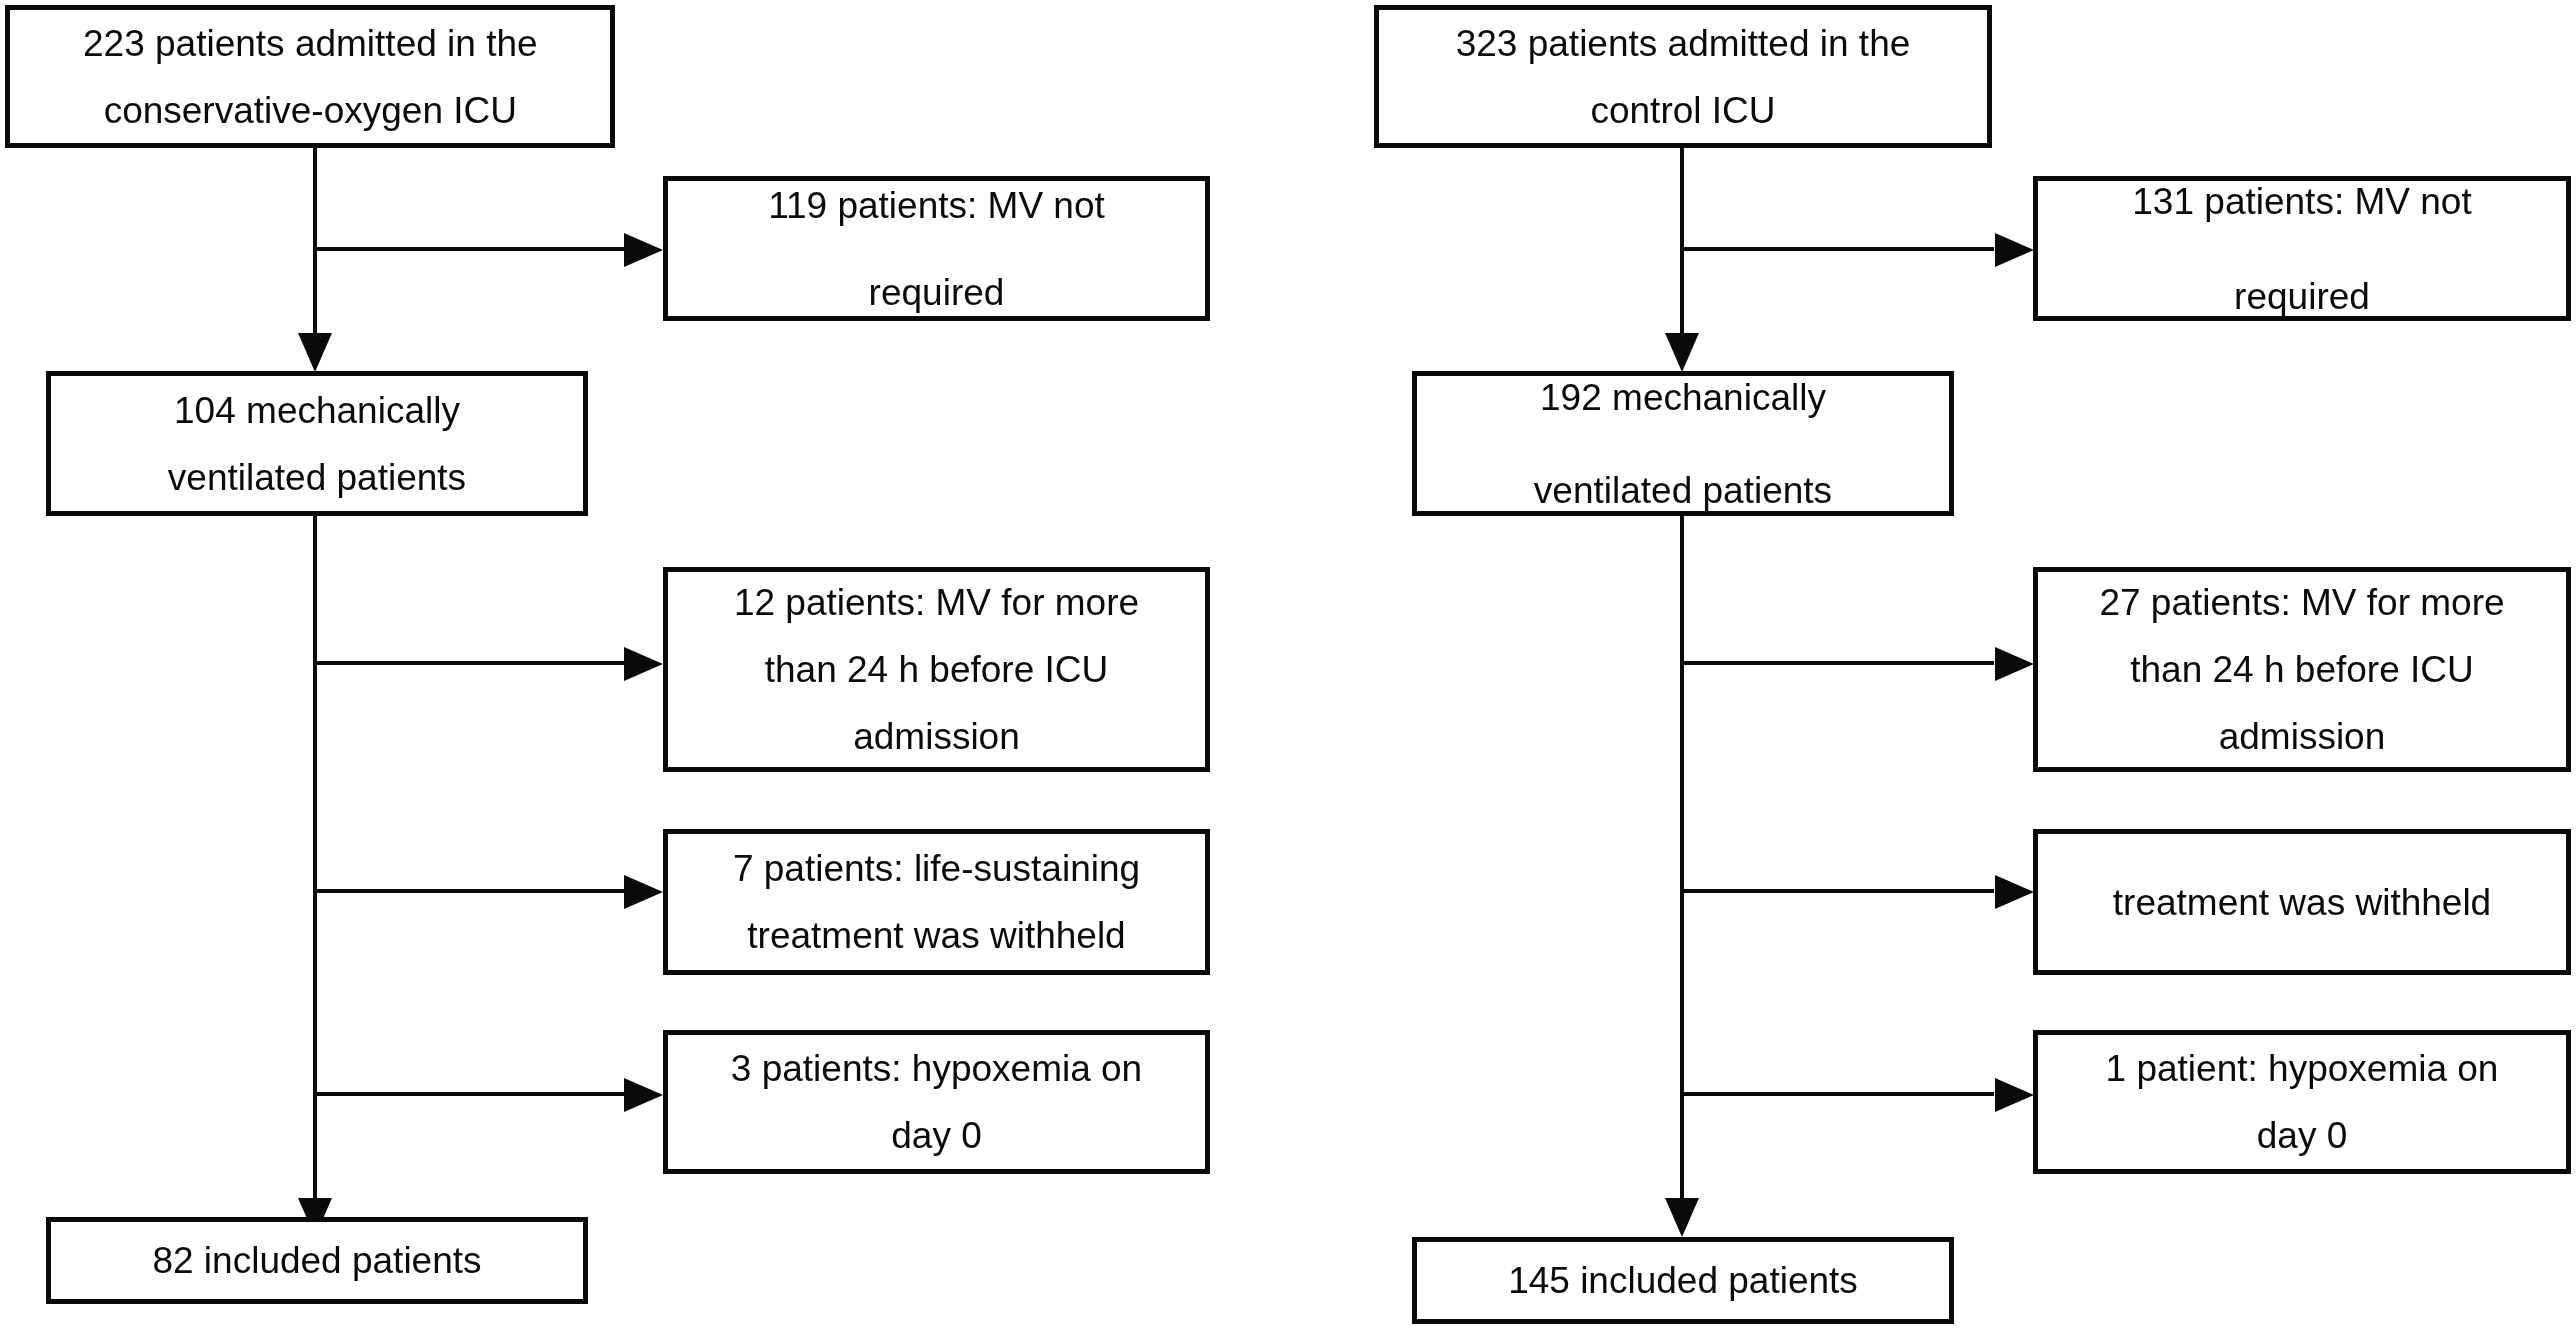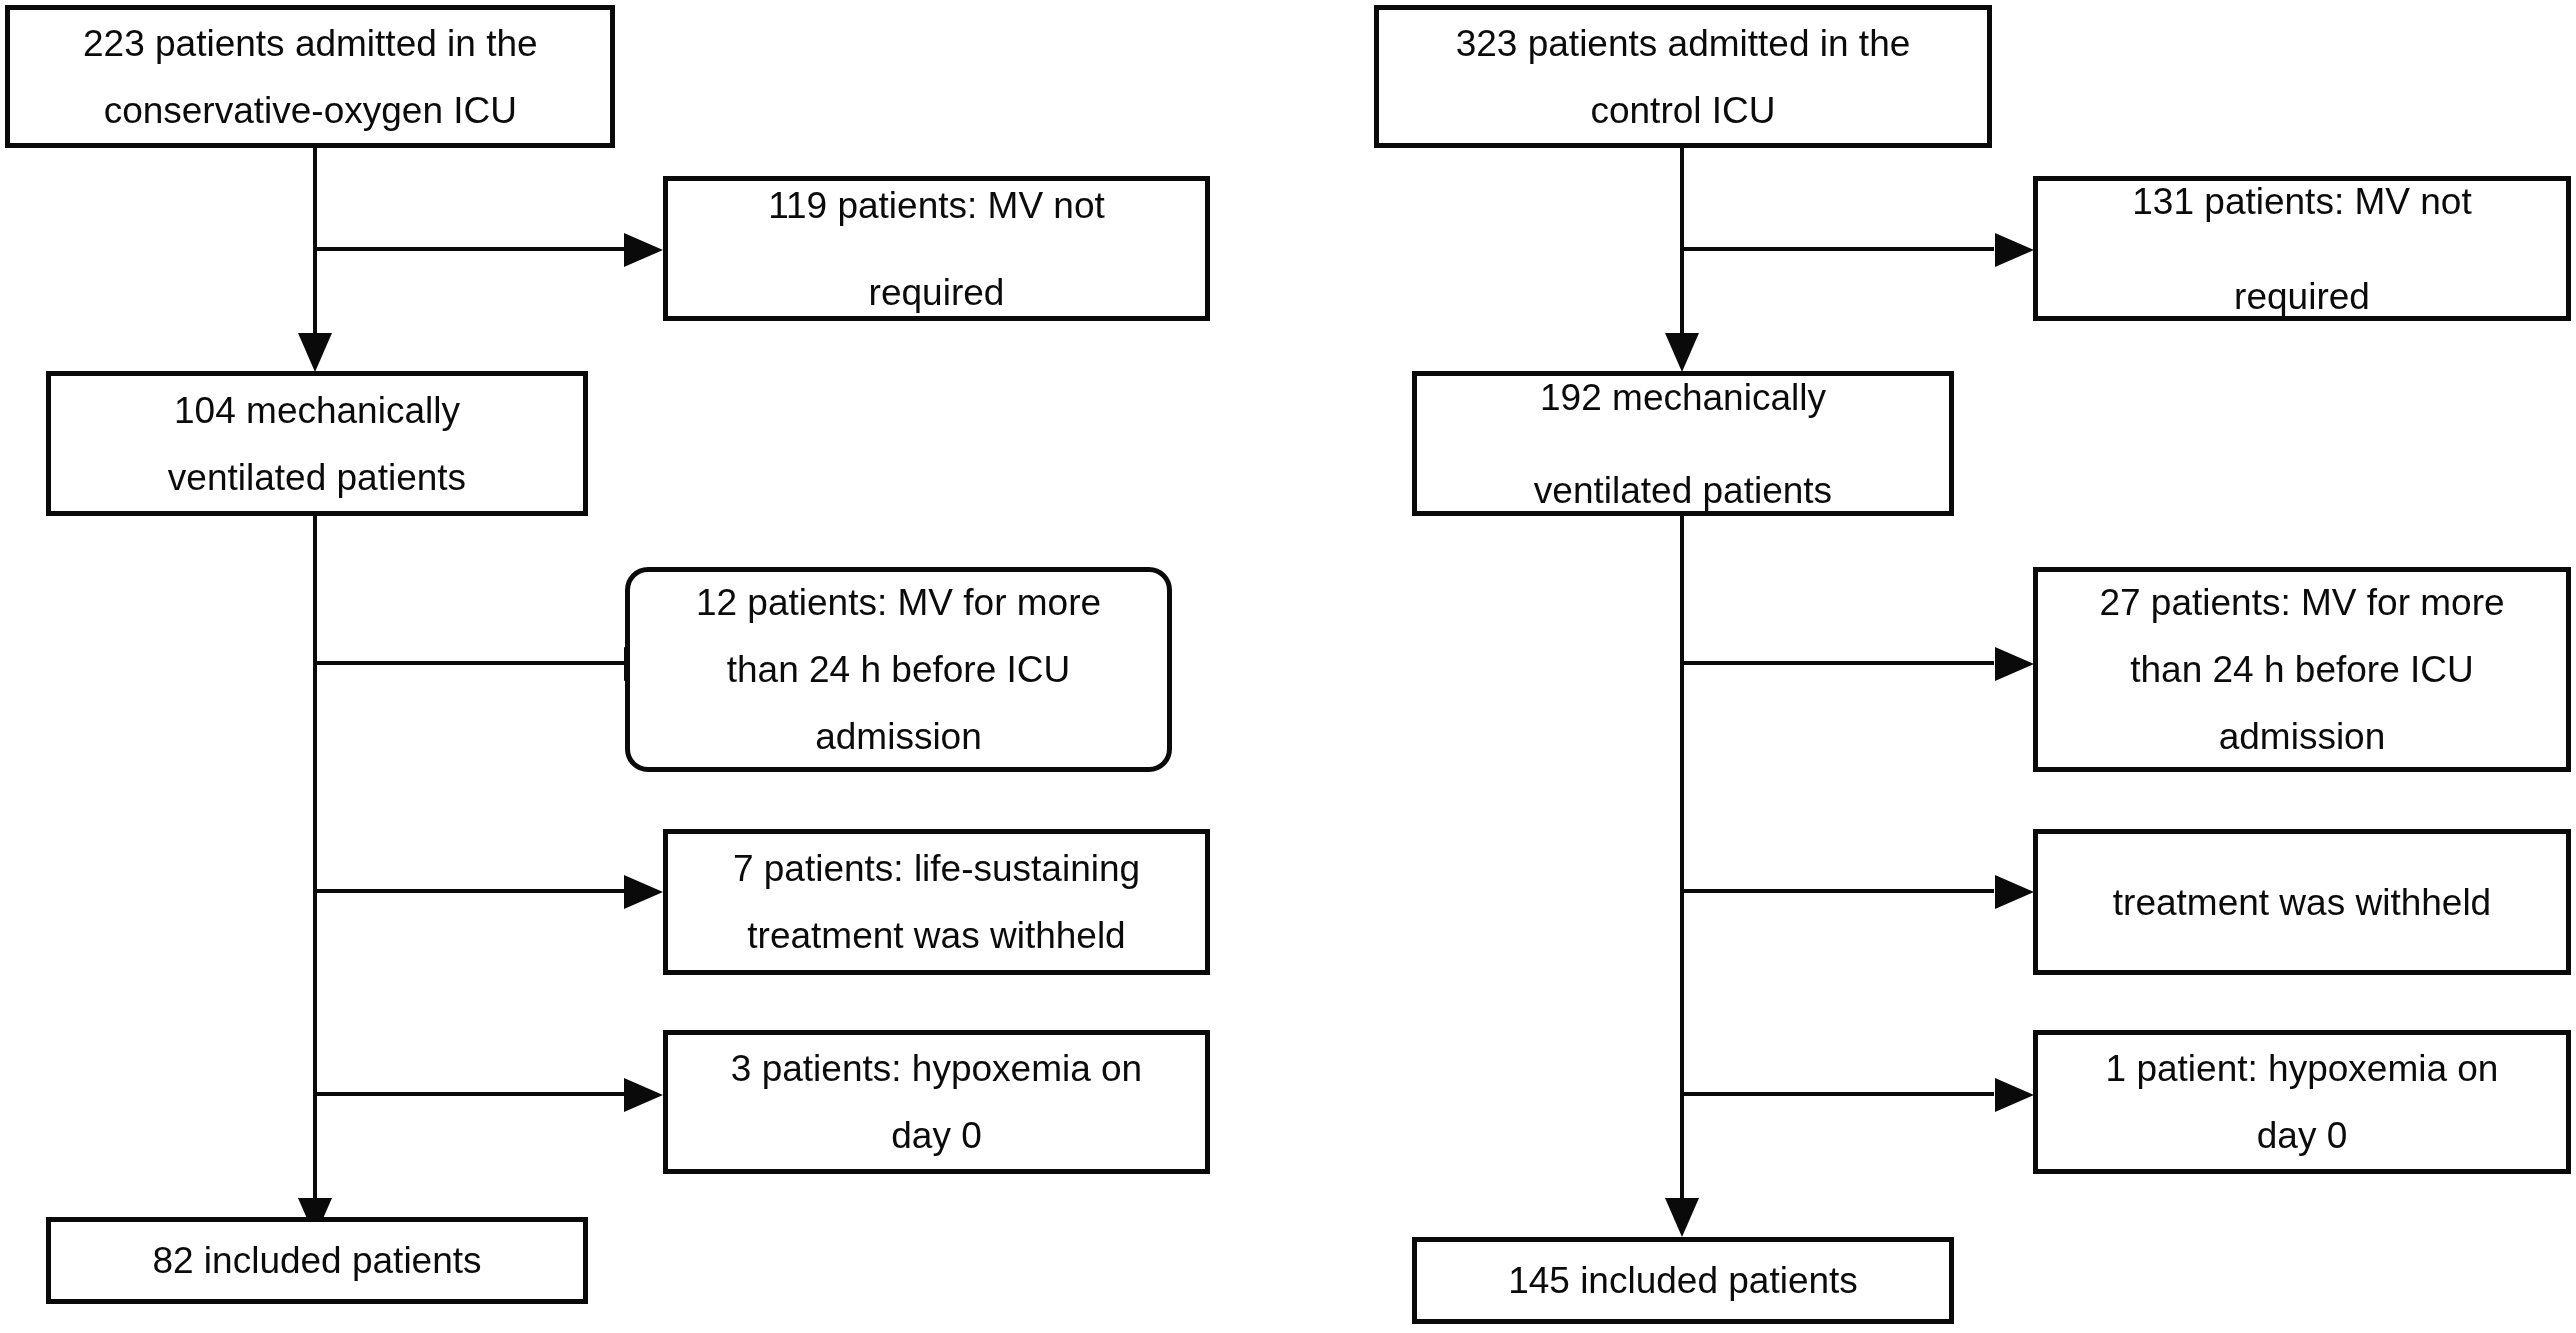--- a/index.html
+++ b/index.html
@@ -37,21 +37,21 @@
     position: absolute; width: 0; height: 0;
     border-left: 17px solid transparent;
     border-right: 17px solid transparent;
     border-top: 39px solid #0a0a0a;
   }
 
   
   .l-admitted   { left: 5.3px;    top: 5.3px;    width: 610px; height: 143px; }
   .l-mvnot      { left: 663px;  top: 176px;  width: 547px; height: 145px; gap: 20px; }
   .l-vent       { left: 46px;   top: 371px;  width: 542px; height: 145px; }
-  .l-mv24       { left: 625px;  top: 567px;  width: 547px; height: 205px; border-radius: 23px; }
+  .l-mv24       { left: 663px;  top: 567px;  width: 547px; height: 205px; }
   .l-life       { left: 663px;  top: 829px;  width: 547px; height: 146px; }
   .l-hypo       { left: 663px;  top: 1030px; width: 547px; height: 144px; }
   .l-included   { left: 46px;   top: 1217px; width: 542px; height: 87px;  }
 
   .l-trunk1     { left: 313px;  top: 148px;  height: 191px; }
   .l-trunk1-ah  { left: 298px;  top: 333px; }
   .l-branch1    { left: 315px;  top: 247px;  width: 311px; }
   .l-branch1-ah { left: 624px;  top: 233px; }
   .l-trunk2     { left: 313px;  top: 515px;  height: 685px; }
   .l-trunk2-ah  { left: 298px;  top: 1198px; }

